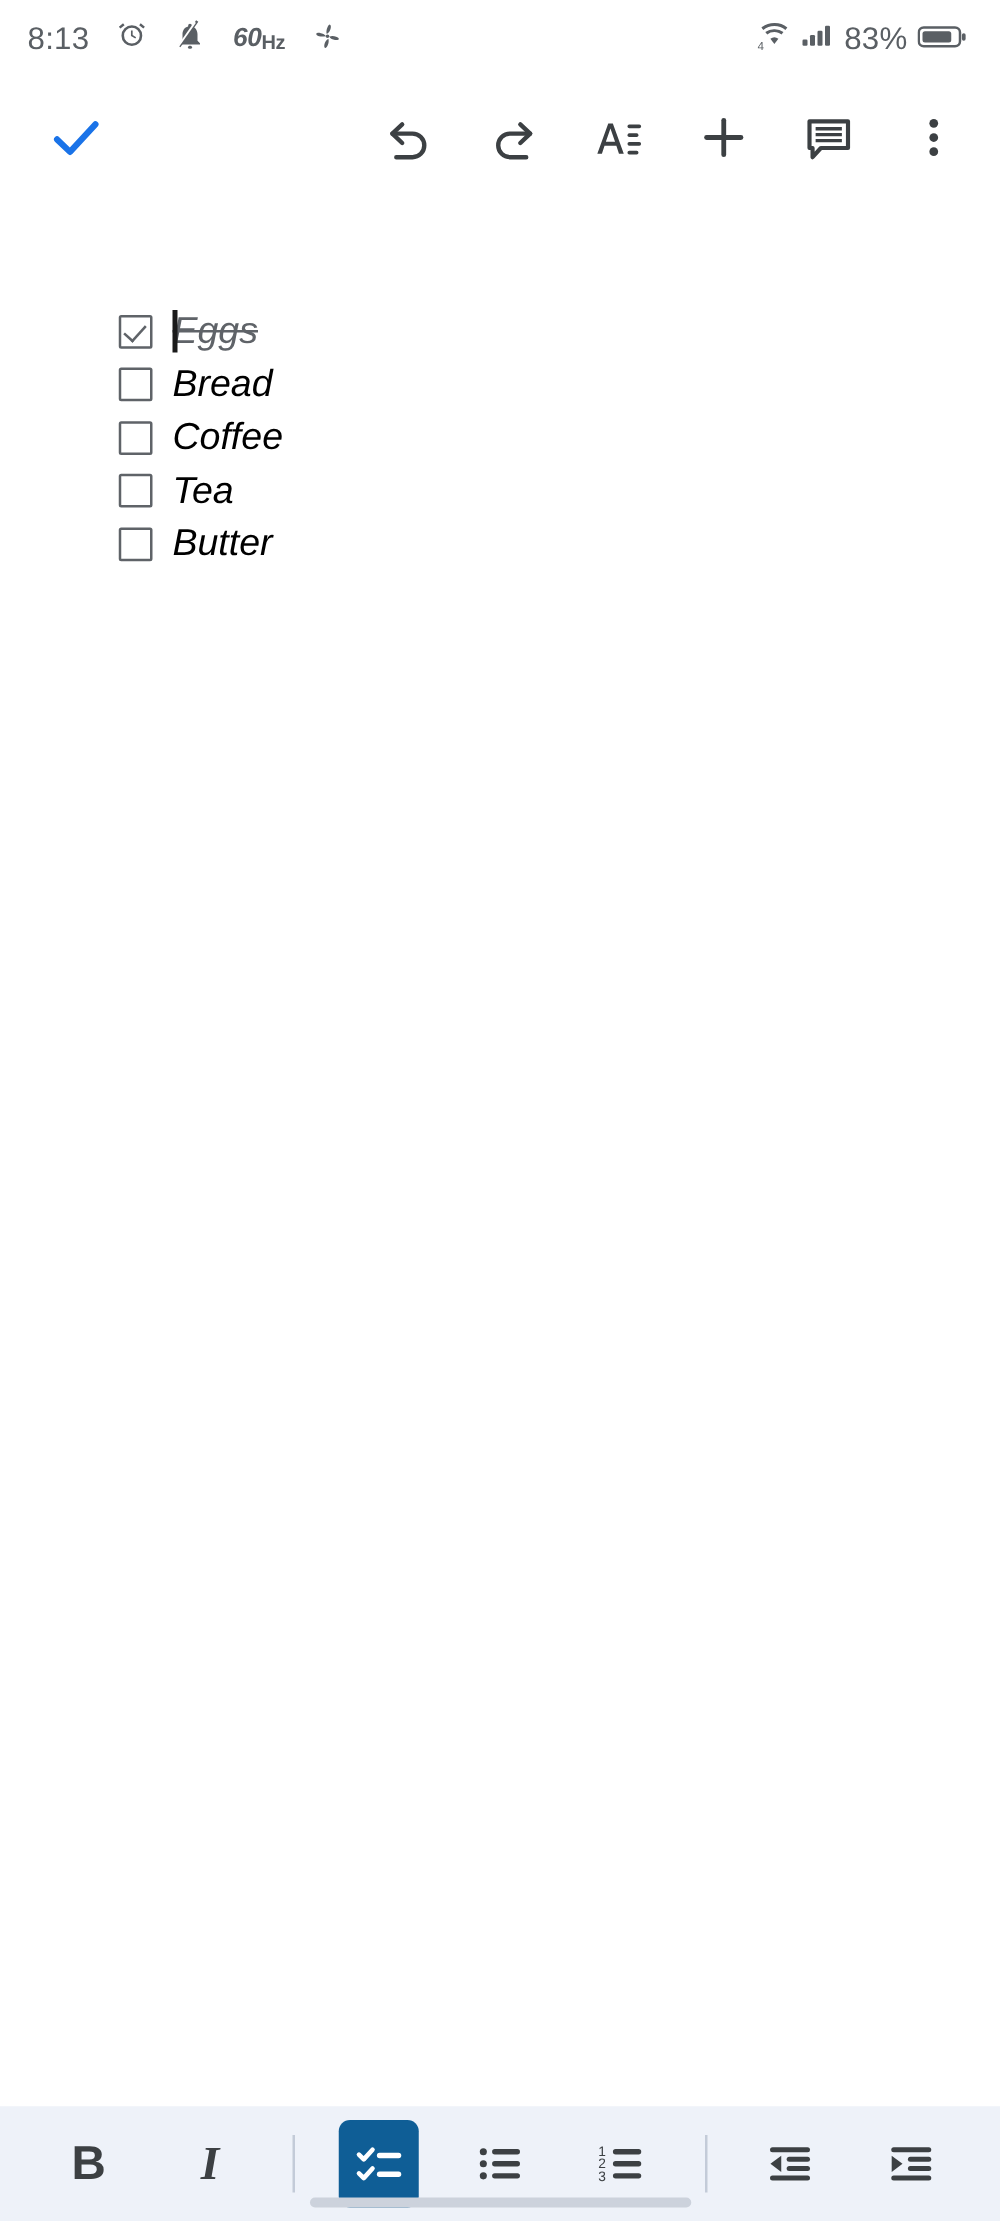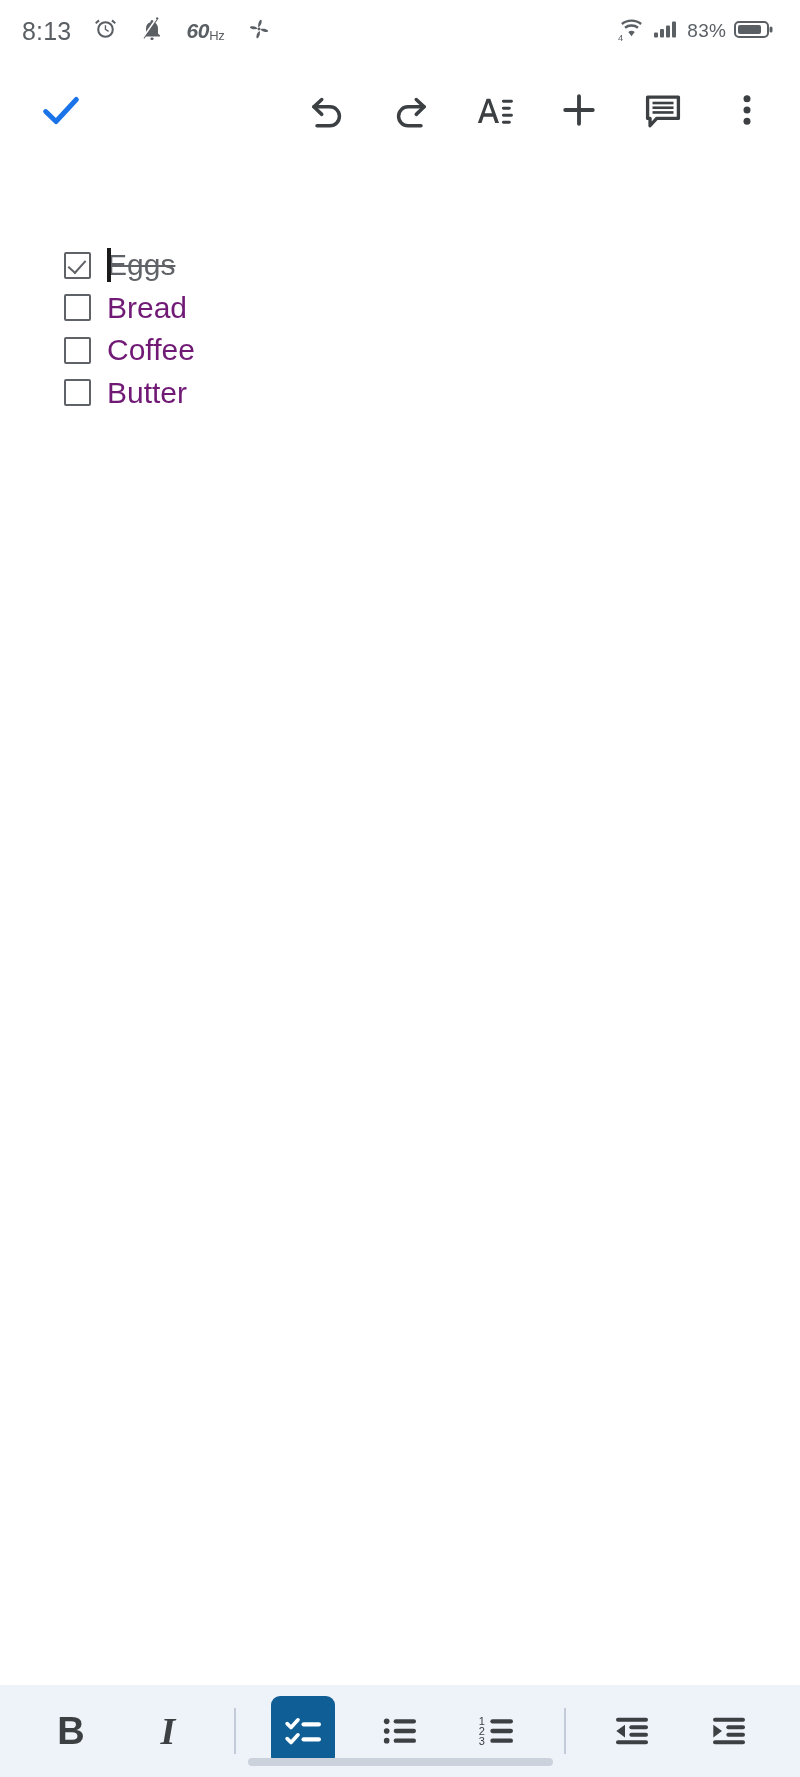--- a/index.html
+++ b/index.html
@@ -42,29 +42,29 @@
     font-family: "Liberation Sans", sans-serif;
   }
   .refresh-rate {
     font-size: 21px;
     font-weight: bold;
     font-style: italic;
     color: #5a5f64;
     letter-spacing: -0.3px;
   }
   .refresh-rate sub {
-    font-size: 13px;
+    font-size: 16px;
     font-style: normal;
-    font-weight: normal;
+    font-weight: bold;
     vertical-align: baseline;
     position: relative;
     top: 2px;
   }
   .battery-pct {
-    font-size: 19px;
+    font-size: 25px;
     color: #5a5f64;
     letter-spacing: 0.2px;
   }
   .sicon { display: block; }
 
   
   .app-bar {
     height: 96px;
     flex: 0 0 96px;
     display: flex;
@@ -89,21 +89,22 @@
 
   
   .doc {
     flex: 1 1 auto;
     background: #ffffff;
     padding-top: 86px;
     overflow: hidden;
   }
   .checklist {
     list-style: none;
-    padding-left: 64px;
+    padding-left: 95px;
+    font-style: italic;
   }
   .cl-item {
     display: flex;
     align-items: center;
     height: 42.5px;
     position: relative;
   }
   .cbox {
     width: 27px;
     height: 27px;
@@ -122,21 +123,21 @@
     width: 8px;
     height: 15px;
     border: solid #5f6368;
     border-width: 0 2.6px 2.6px 0;
     transform: rotate(42deg);
   }
   .cl-label {
     margin-left: 16px;
     font-size: 30px;
     line-height: 34px;
-    color: #701a75;
+    color: #000000;
     white-space: nowrap;
   }
   .cl-item.done .cl-label {
     color: #5f6368;
     text-decoration: line-through;
     text-decoration-thickness: 2px;
   }
   .caret {
     position: absolute;
     left: 43px;
@@ -329,20 +330,24 @@
         <li class="cl-item">
           <span class="cbox"></span>
           <span class="cl-label">Bread</span>
         </li>
         <li class="cl-item">
           <span class="cbox"></span>
           <span class="cl-label">Coffee</span>
         </li>
         <li class="cl-item">
           <span class="cbox"></span>
+          <span class="cl-label">Tea</span>
+        </li>
+        <li class="cl-item">
+          <span class="cbox"></span>
           <span class="cl-label">Butter</span>
         </li>
       </ul>
   </div>
 
   <div class="format-bar">
     <button class="fmt-btn">
       <span class="fmt-letter bold">B</span>
     </button>
 

